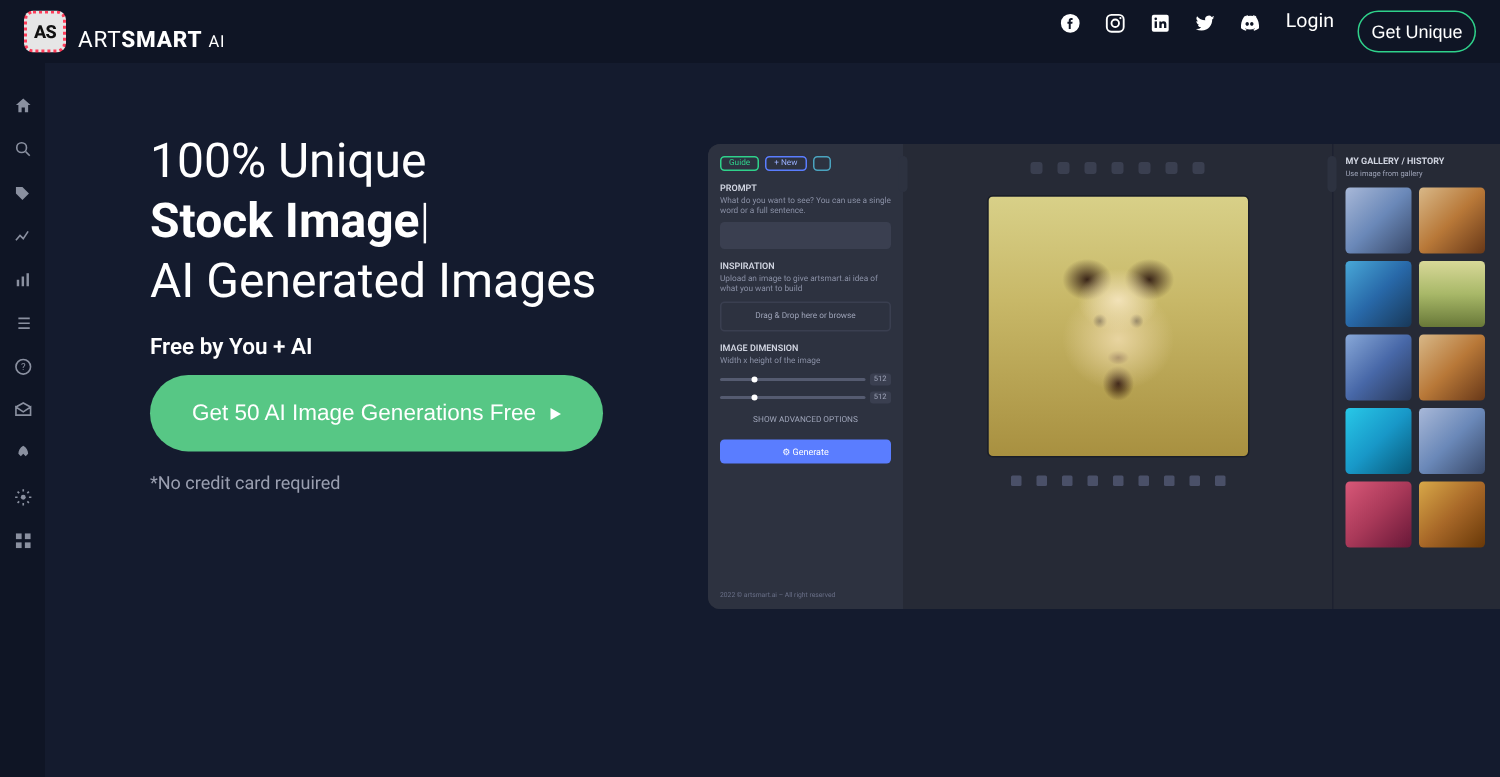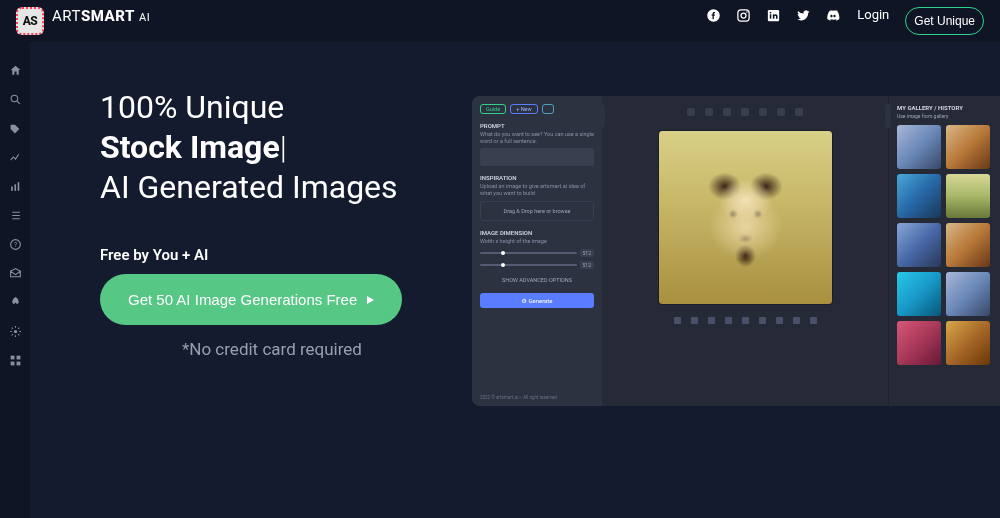--- a/index.html
+++ b/index.html
@@ -17,21 +17,21 @@
   .topnav {
     display: flex;
     align-items: center;
     justify-content: space-between;
     padding: 10px 16px;
     height: 42px;
     background: #0f1525;
   }
   .logo {
     display: flex;
-    align-items: flex-start;
+    align-items: flex-end;
     gap: 8px;
   }
   .logo-mark {
     width: 28px;
     height: 28px;
     border-radius: 6px;
     border: 2px dotted #ff3d5a;
     display: flex;
     align-items: center;
     justify-content: center;
@@ -103,21 +103,21 @@
     bottom: 0;
     background: #141b2e;
     display: flex;
     padding: 45px 0 0 70px;
   }
   .hero-text { width: 350px; }
   .hero-text h1 {
     font-size: 32px;
     font-weight: 400;
     line-height: 1.25;
-    margin-bottom: 39px;
+    margin-bottom: 15px;
   }
   .hero-text h1 b { font-weight: 700; }
   .caret { font-weight: 300; }
   .subtitle { font-size: 15px; font-weight: 600; margin-bottom: 10px; }
   .desc { font-size: 13px; line-height: 1.5; color: #cfd3de; margin-bottom: 50px; max-width: 280px; }
   .cta-btn {
     background: #57c785;
     color: #fff;
     border: none;
     font-size: 15px;
@@ -127,21 +127,21 @@
     display: inline-flex;
     align-items: center;
     gap: 10px;
   }
   .cta-btn .play {
     width: 0; height: 0;
     border-left: 7px solid #fff;
     border-top: 4px solid transparent;
     border-bottom: 4px solid transparent;
   }
-  .note { font-size: 17px; color: #9a9fb0; margin-top: 14px; margin-left: 82px; }
+  .note { font-size: 12px; color: #9a9fb0; margin-top: 14px; }
 
   
   .preview {
     position: absolute;
     right: 0;
     top: 96px;
     width: 528px;
     height: 310px;
     background: #262a36;
     border-radius: 8px 0 0 8px;

